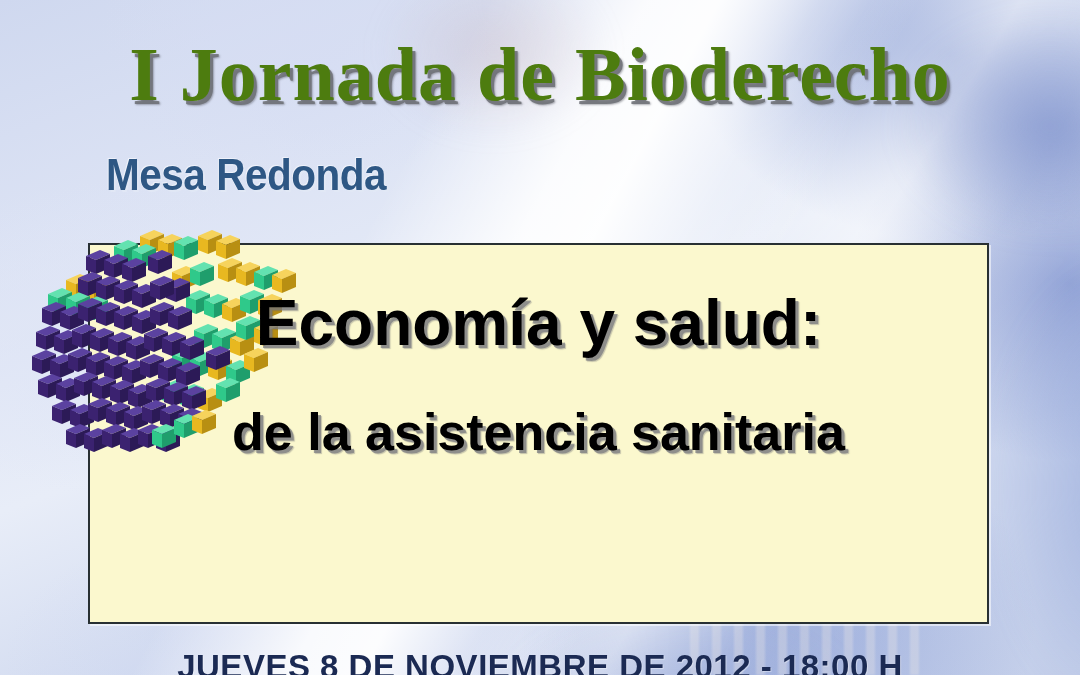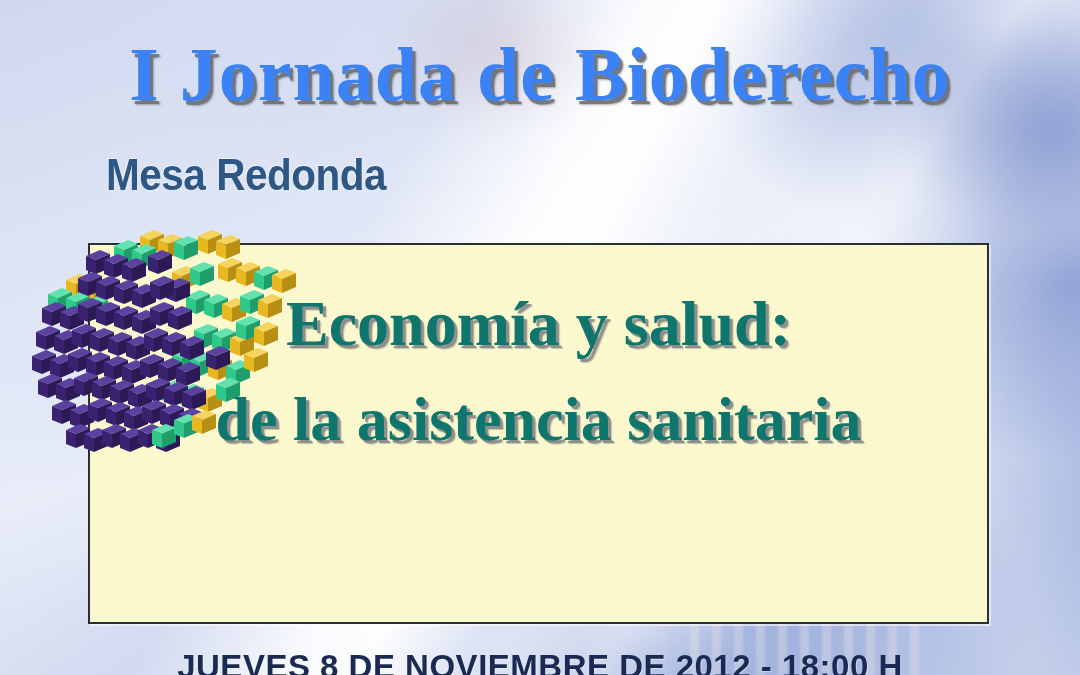--- a/index.html
+++ b/index.html
@@ -70,21 +70,21 @@
   .headline {
     position: absolute;
     left: 0; right: 0;
     top: 36px;
     text-align: center;
     font-family: "Liberation Serif", serif;
     font-weight: bold;
     font-size: 76px;
     line-height: 1;
     letter-spacing: 1px;
-    color: #3b82f6;
+    color: #4d7c0f;
     text-shadow:
       3px 4px 0 rgba(108,110,116,0.85),
       4px 5px 2px rgba(80,82,90,0.45);
     white-space: nowrap;
   }
 
   .subhead {
     position: absolute;
     left: 106px;
     top: 153px;
@@ -124,31 +124,31 @@
     box-sizing: border-box;
     padding: 24px 20px 20px 20px;
     display: flex;
     flex-direction: column;
     justify-content: flex-start;
     align-items: center;
     gap: 10px;
   }
 
   .pline {
-    font-family: Liberation Serif, serif;
+    font-family: Liberation Sans, sans-serif;
     font-weight: bold;
-    color: #0f766e;
+    color: #000000;
     line-height: 1.02;
     white-space: nowrap;
     text-shadow:
       3px 3px 0 rgba(118,120,126,0.70),
       4px 4px 1px rgba(96,98,106,0.35);
   }
   .pline-1 { font-size: 64px; margin-top: 24px; }
-  .pline-2 { font-size: 62px; margin-top: 22px; }
+  .pline-2 { font-size: 52px; margin-top: 40px; }
   .pline-3 { font-size: 62px; margin-top: 26px; }
 
   
   .cubes {
     position: absolute;
     left: 22px;
     top: 228px;
     width: 290px;
     height: 230px;
     pointer-events: none;

